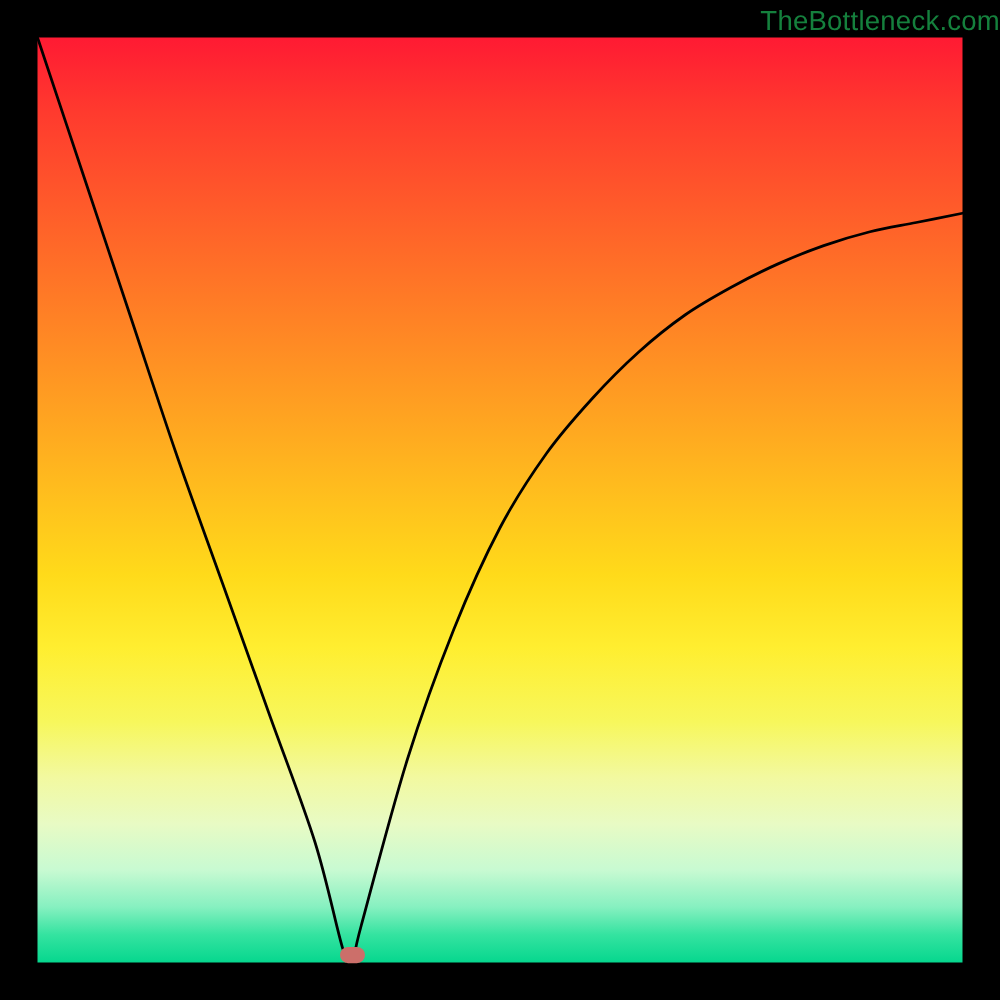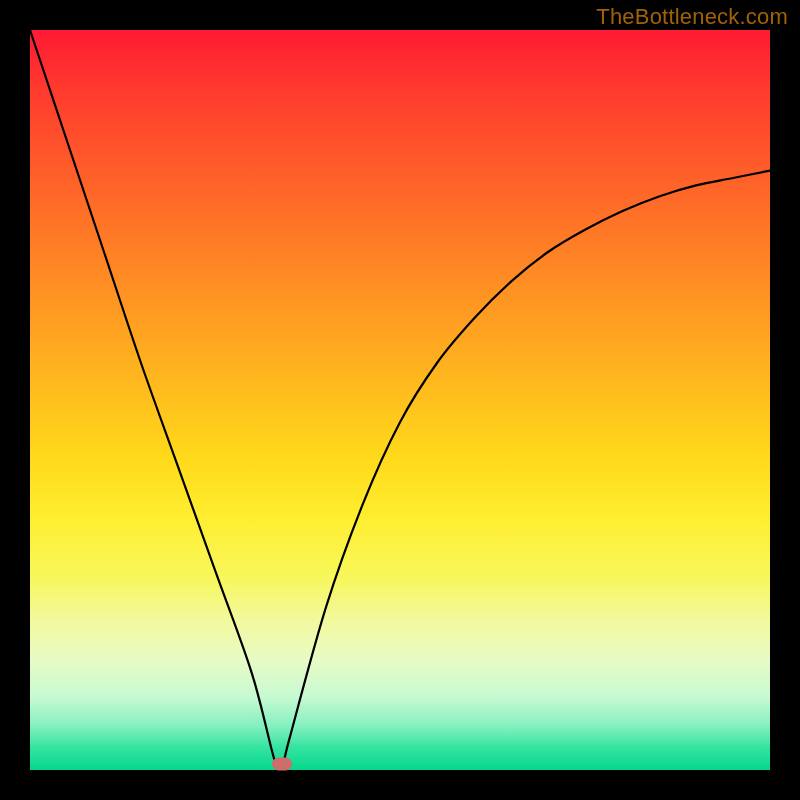--- a/index.html
+++ b/index.html
@@ -13,22 +13,22 @@
   }
   .frame {
     position: relative;
     width: 800px;
     height: 800px;
     background: #000;
   }
   .watermark {
     position: absolute;
     top: 4px;
-    right: 12px;
-    color: #a16207;
+    right: 0;
+    color: #15803d;
     font-size: 22px;
     font-weight: 500;
     letter-spacing: 0.2px;
     z-index: 10;
     user-select: none;
   }
   .plot-area {
     position: absolute;
     left: 30px;
     top: 30px;

